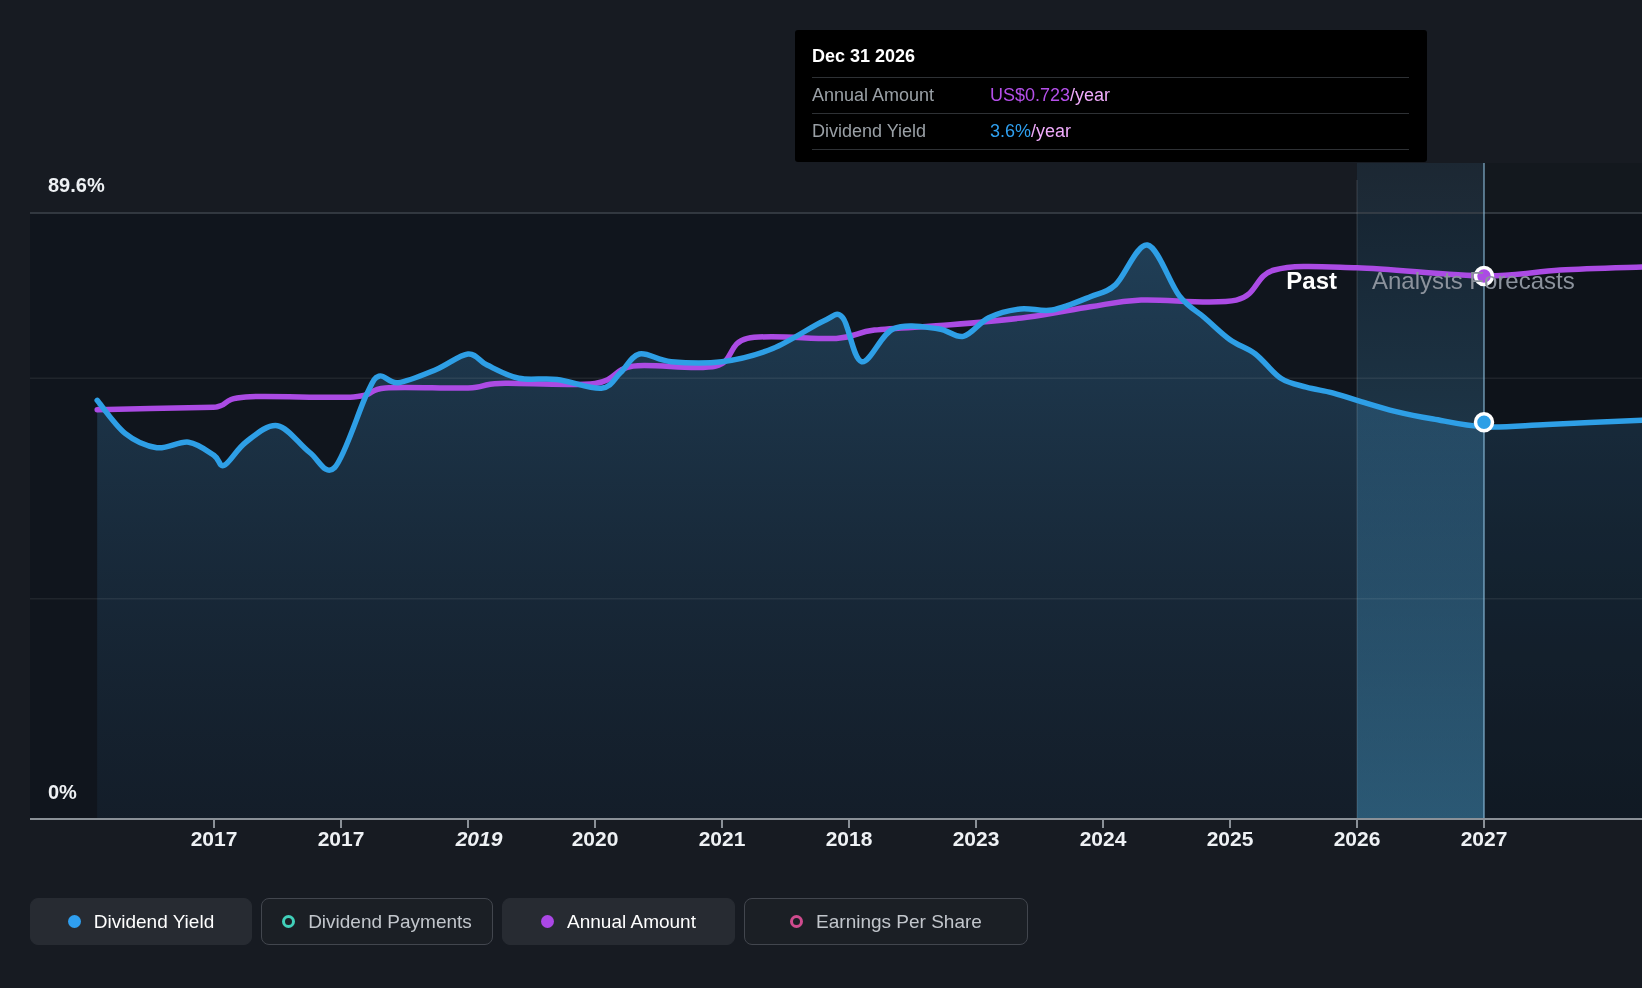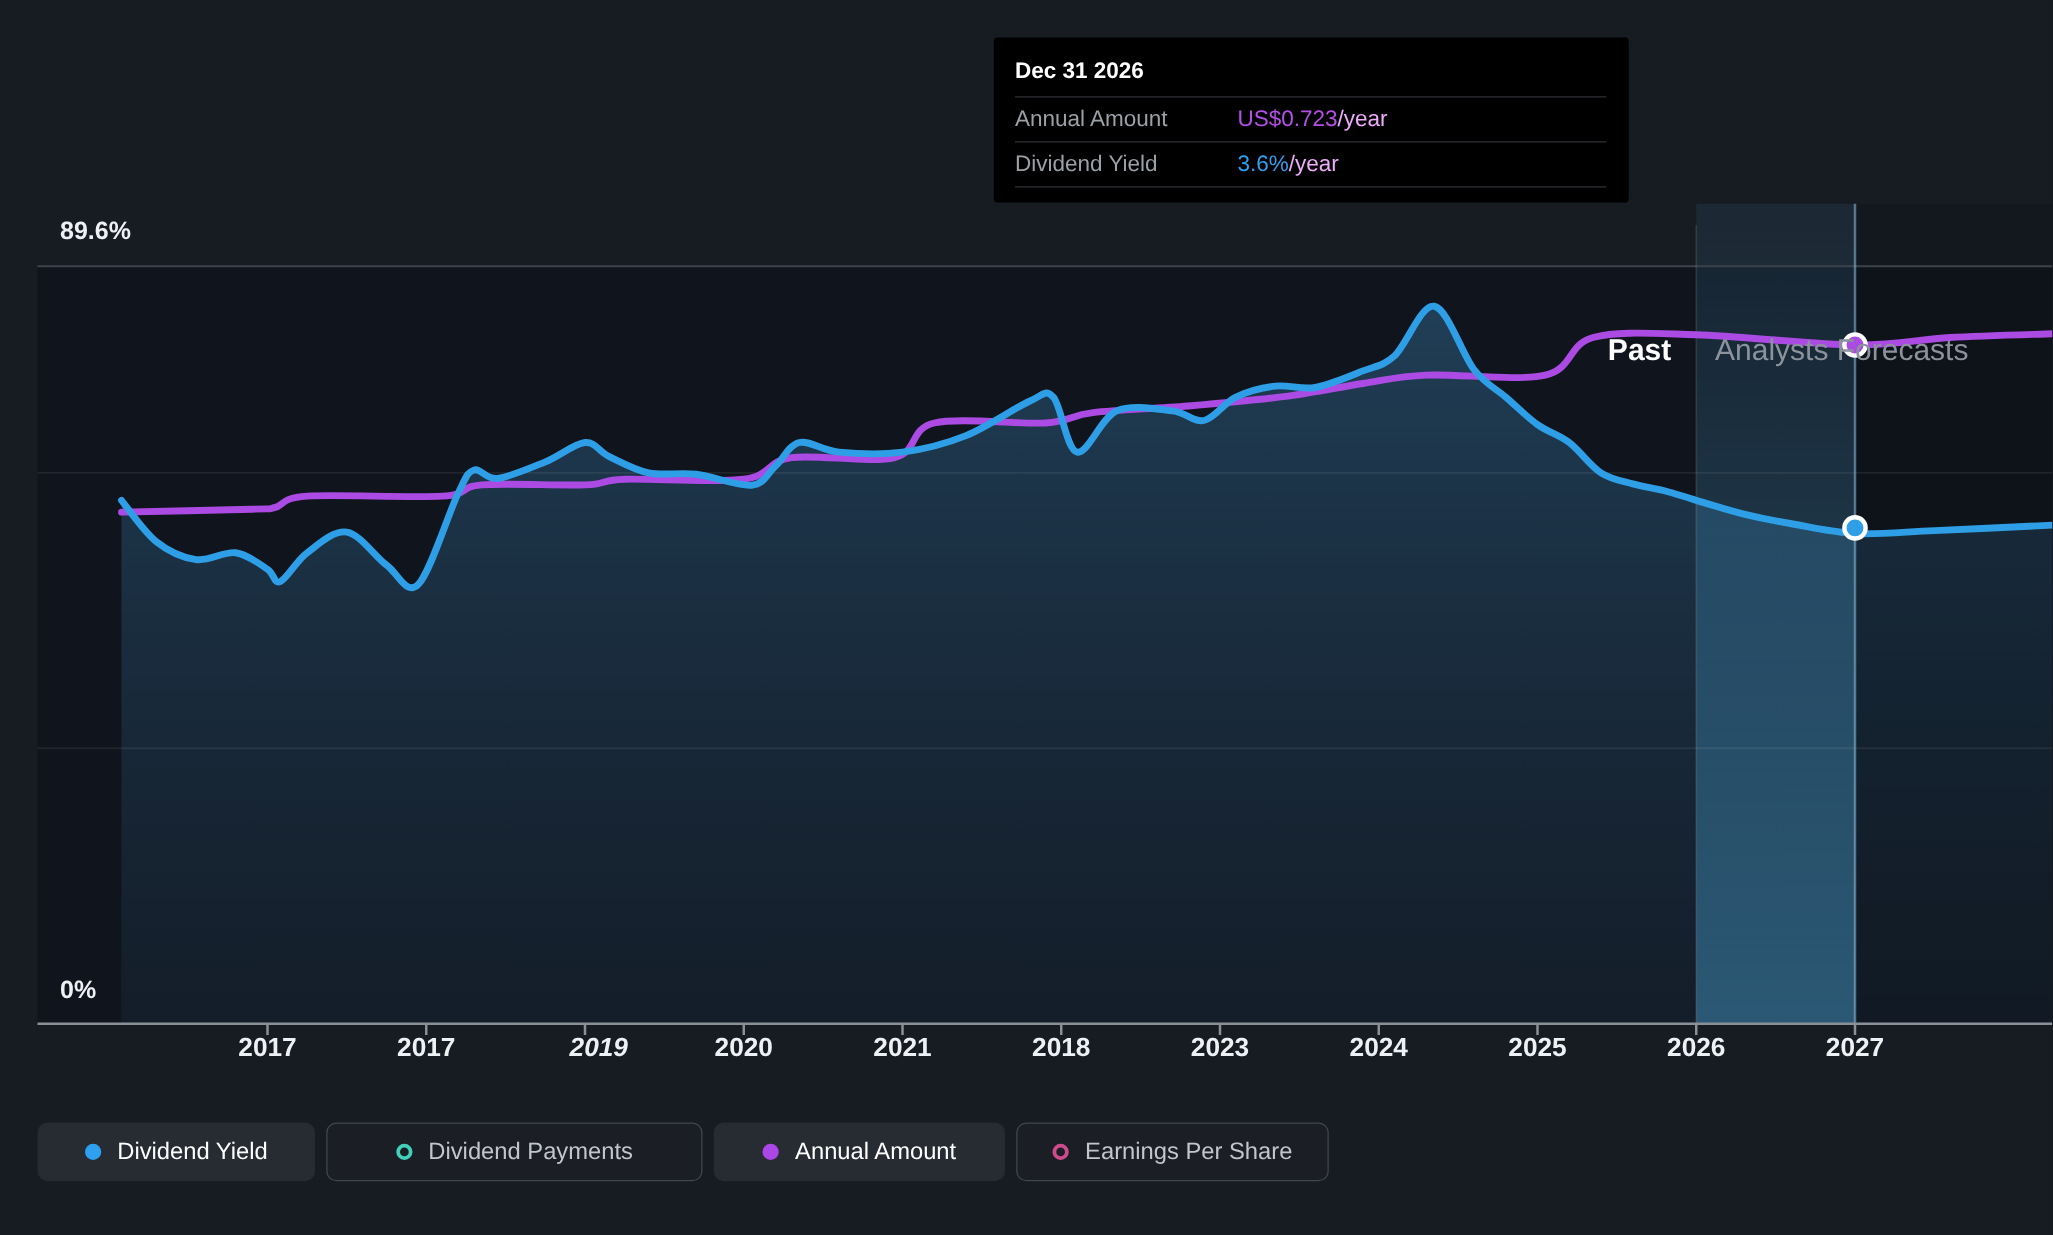--- a/index.html
+++ b/index.html
@@ -8,21 +8,21 @@
     background:#171b22;font-family:"Liberation Sans",sans-serif;
     -webkit-font-smoothing:antialiased;
   }
   .stage svg{position:absolute;left:0;top:0;}
   .axis-label{position:absolute;color:#eef1f4;font-size:20px;font-weight:700;}
   .x-label{position:absolute;top:827px;transform:translateX(-50%);color:#eef1f4;font-size:21px;font-weight:700;}
   .zone-label{position:absolute;top:220px;font-size:24px;margin-top:47px;}
   .zone-label.past{color:#ffffff;font-weight:700;}
   .zone-label.forecast{color:#8b929c;font-weight:400;}
   .tooltip{
-    position:absolute;left:795px;top:30px;width:508px;box-sizing:border-box;
+    position:absolute;left:795px;top:30px;width:632px;box-sizing:border-box;
     background:#000;border-radius:3px;padding:10px 18px 2px 17px;
   }
   .tooltip .tt-title{color:#fff;font-size:18px;font-weight:700;padding:6px 0 10px 0;}
   .tooltip .tt-row{
     display:flex;align-items:center;border-top:1px solid #2e3135;
     padding:7px 0;font-size:18px;
   }
   .tooltip .tt-row:last-child{border-bottom:1px solid #2e3135;margin-bottom:10px;}
   .tooltip .tt-label{color:#9aa0a6;flex:0 0 178px;}
   .tooltip .tt-suffix{color:#f0abfc;}
@@ -110,26 +110,26 @@
       <span class="tt-label">Dividend Yield</span>
       <span><span class="tt-value" id="ttv1" style="color: rgb(47, 160, 240);">3.6%</span><span class="tt-suffix">/year</span></span>
     </div>
   </div>
 
   <div class="legend" id="legend">
       <div class="legend-btn active" style="width: 222px;">
         <span class="glyph" style="background: rgb(47, 159, 240);"></span>
         <span>Dividend Yield</span>
       </div>
-      <div class="legend-btn inactive" style="width: 301px;">
+      <div class="legend-btn inactive" style="width: 232px;">
         <span class="glyph" style="border: 3px solid rgb(65, 208, 186); box-sizing: border-box;"></span>
         <span>Dividend Payments</span>
       </div>
       <div class="legend-btn active" style="width: 233px;">
         <span class="glyph" style="background: rgb(171, 71, 230);"></span>
         <span>Annual Amount</span>
       </div>
-      <div class="legend-btn inactive" style="width: 250px;">
+      <div class="legend-btn inactive" style="width: 284px;">
         <span class="glyph" style="border: 3px solid rgb(207, 75, 142); box-sizing: border-box;"></span>
         <span>Earnings Per Share</span>
       </div>
     </div>
 </div>
 
 </body></html>

